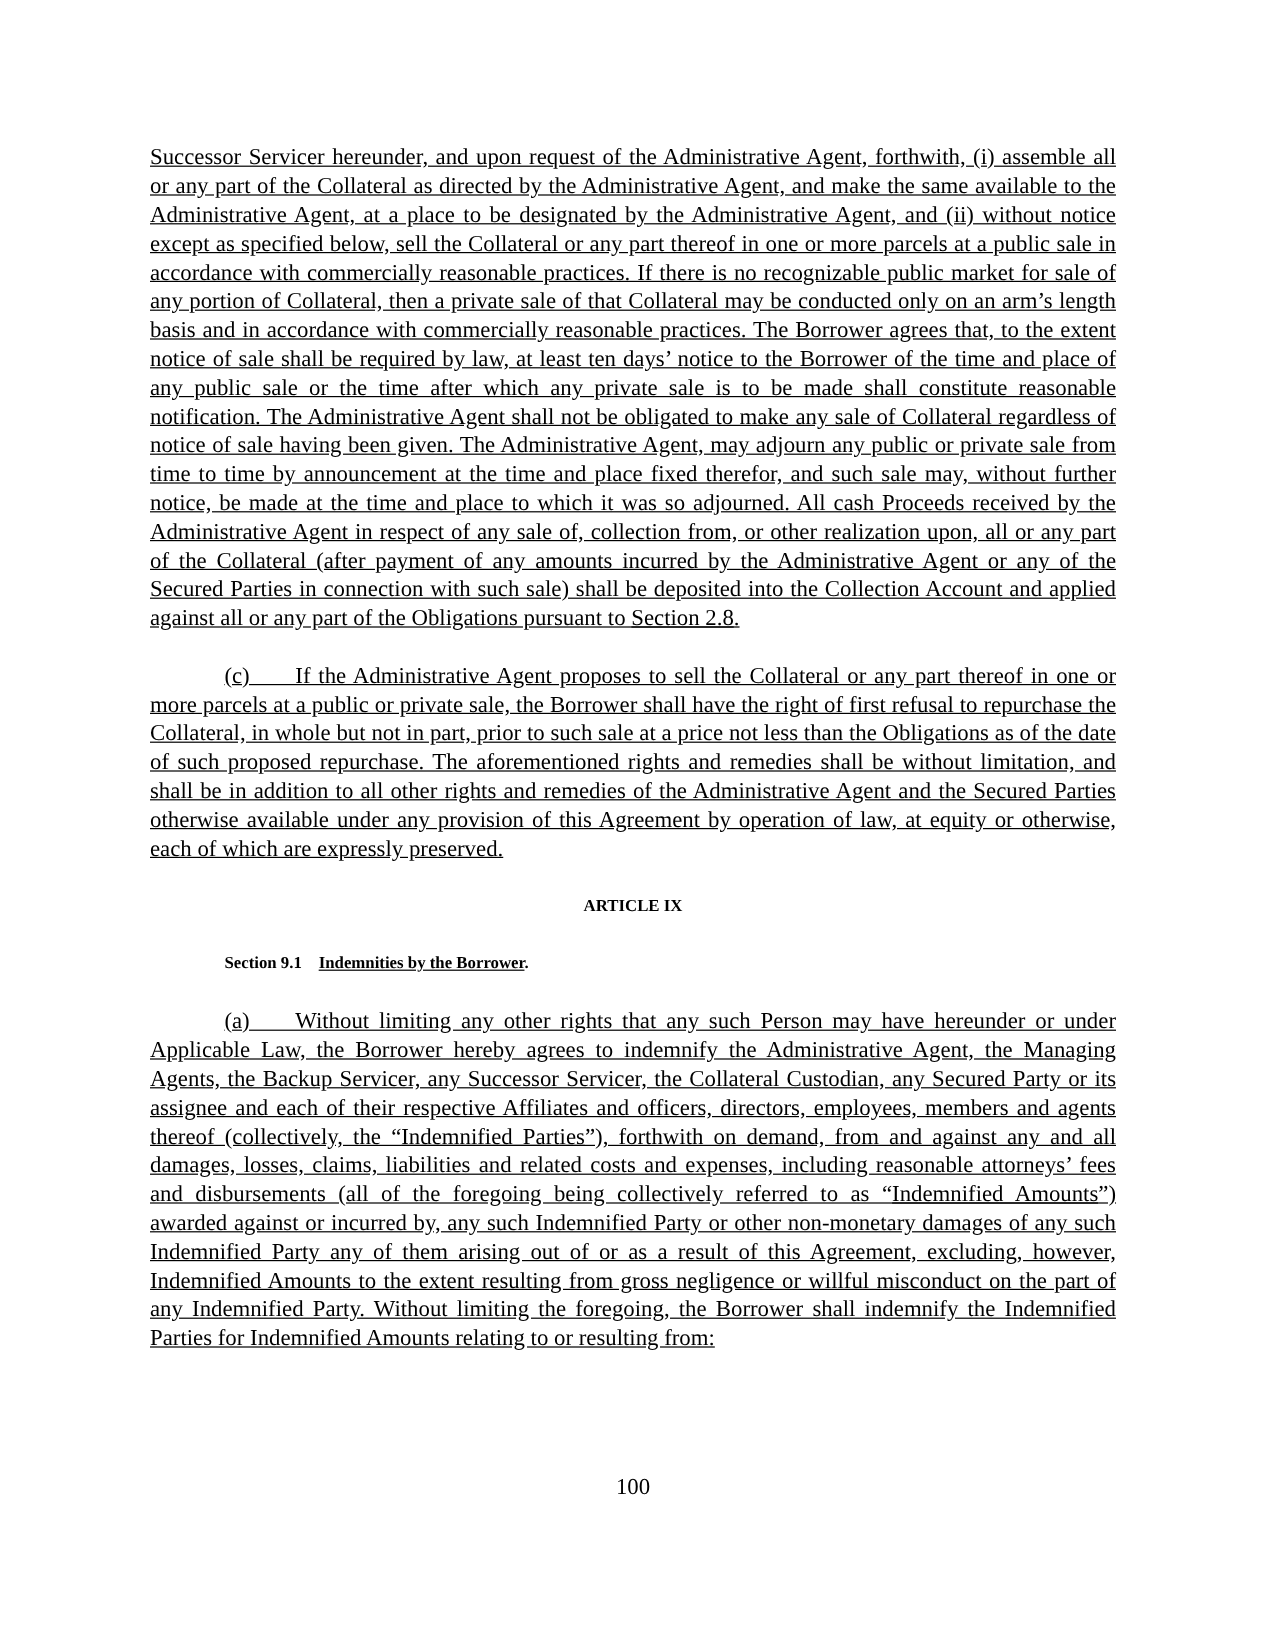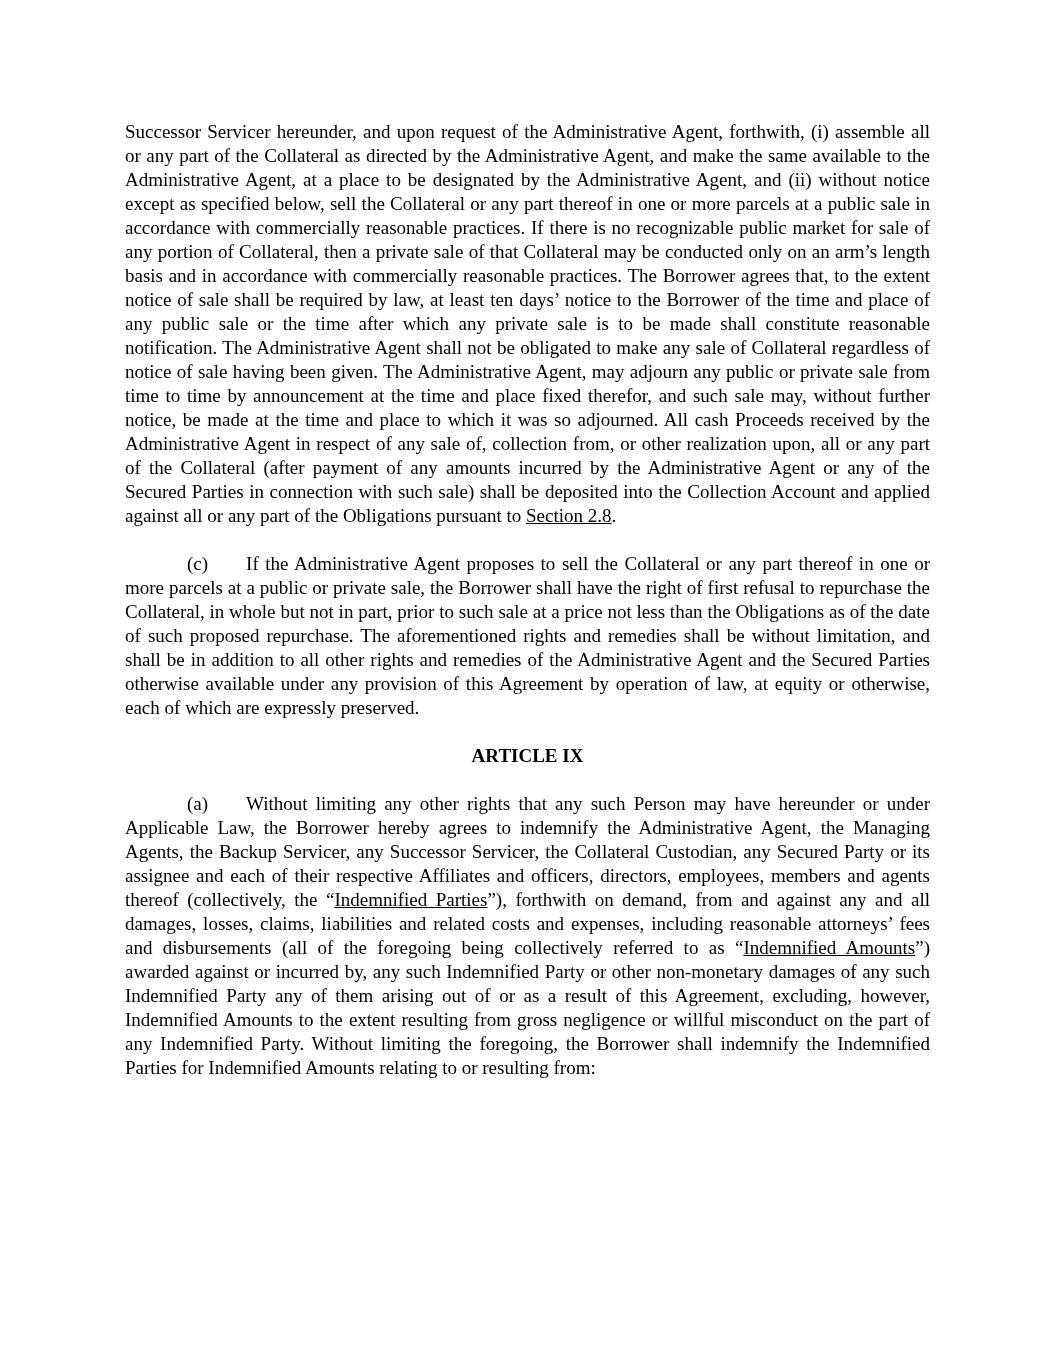--- a/index.html
+++ b/index.html
@@ -21,27 +21,28 @@
   }
   .content {
     position: absolute;
     left: 125px;
     top: 120px;
     width: 805px;
   }
   .para {
     margin: 0 0 24px 0;
     text-align: justify;
+    text-decoration: underline;
   }
   .para.indent {
     text-indent: 62px;
   }
   .heading {
     margin: 0 0 24px 0;
-    font-size: 19px;
+    font-size: 14px;
     line-height: 24px;
     font-weight: bold;
   }
   .heading.center {
     text-align: center;
   }
   .heading.section {
     text-align: left;
     text-indent: 62px;
   }
@@ -62,18 +63,20 @@
 <div class="page">
   <div class="content">
 
     <p class="para"><span>Successor Servicer hereunder, and upon request of the Administrative Agent, forthwith, (i) assemble all or any part of the Collateral as directed by the Administrative Agent, and make the same available to the Administrative Agent, at a place to be designated by the Administrative Agent, and (ii) without notice except as specified below, sell the Collateral or any part thereof in one or more parcels at a public sale in accordance with commercially reasonable practices.  If there is no recognizable public market for sale of any portion of Collateral, then a private sale of that Collateral may be conducted only on an arm’s length basis and in accordance with commercially reasonable practices.  The Borrower agrees that, to the extent notice of sale shall be required by law, at least ten days’ notice to the Borrower of the time and place of any public sale or the time after which any private sale is to be made shall constitute reasonable notification.  The Administrative Agent shall not be obligated to make any sale of Collateral regardless of notice of sale having been given.  The Administrative Agent, may adjourn any public or private sale from time to time by announcement at the time and place fixed therefor, and such sale may, without further notice, be made at the time and place to which it was so adjourned.  All cash Proceeds received by the Administrative Agent in respect of any sale of, collection from, or other realization upon, all or any part of the Collateral (after payment of any amounts incurred by the Administrative Agent or any of the Secured Parties in connection with such sale) shall be deposited into the Collection Account and applied against all or any part of the Obligations pursuant to </span><span class="u">Section 2.8</span><span>.</span></p>
 
     <p class="para indent"><span>(c)  If the Administrative Agent proposes to sell the Collateral or any part thereof in one or more parcels at a public or private sale, the Borrower shall have the right of first refusal to repurchase the Collateral, in whole but not in part, prior to such sale at a price not less than the Obligations as of the date of such proposed repurchase.  The aforementioned rights and remedies shall be without limitation, and shall be in addition to all other rights and remedies of the Administrative Agent and the Secured Parties otherwise available under any provision of this Agreement by operation of law, at equity or otherwise, each of which are expressly preserved.</span></p>
 
     <h2 class="heading center">ARTICLE IX</h2>
 
 
+    <h3 class="heading section"><span>Section 9.1 </span><span class="u">Indemnities by the Borrower</span><span>.</span></h3>
 
     <p class="para indent"><span>(a)  Without limiting any other rights that any such Person may have hereunder or under Applicable Law, the Borrower hereby agrees to indemnify the Administrative Agent, the Managing Agents, the Backup Servicer, any Successor Servicer, the Collateral Custodian, any Secured Party or its assignee and each of their respective Affiliates and officers, directors, employees, members and agents thereof (collectively, the “</span><span class="u">Indemnified Parties</span><span>”), forthwith on demand, from and against any and all damages, losses, claims, liabilities and related costs and expenses, including reasonable attorneys’ fees and disbursements (all of the foregoing being collectively referred to as “</span><span class="u">Indemnified Amounts</span><span>”) awarded against or incurred by, any such Indemnified Party or other non-monetary damages of any such Indemnified Party any of them arising out of or as a result of this Agreement, excluding, however, Indemnified Amounts to the extent resulting from gross negligence or willful misconduct on the part of any Indemnified Party.  Without limiting the foregoing, the Borrower shall indemnify the Indemnified Parties for Indemnified Amounts relating to or resulting from:</span></p>
 
   </div>
 
+  <div class="footer">100</div>
 </div>
 
 </body></html>

